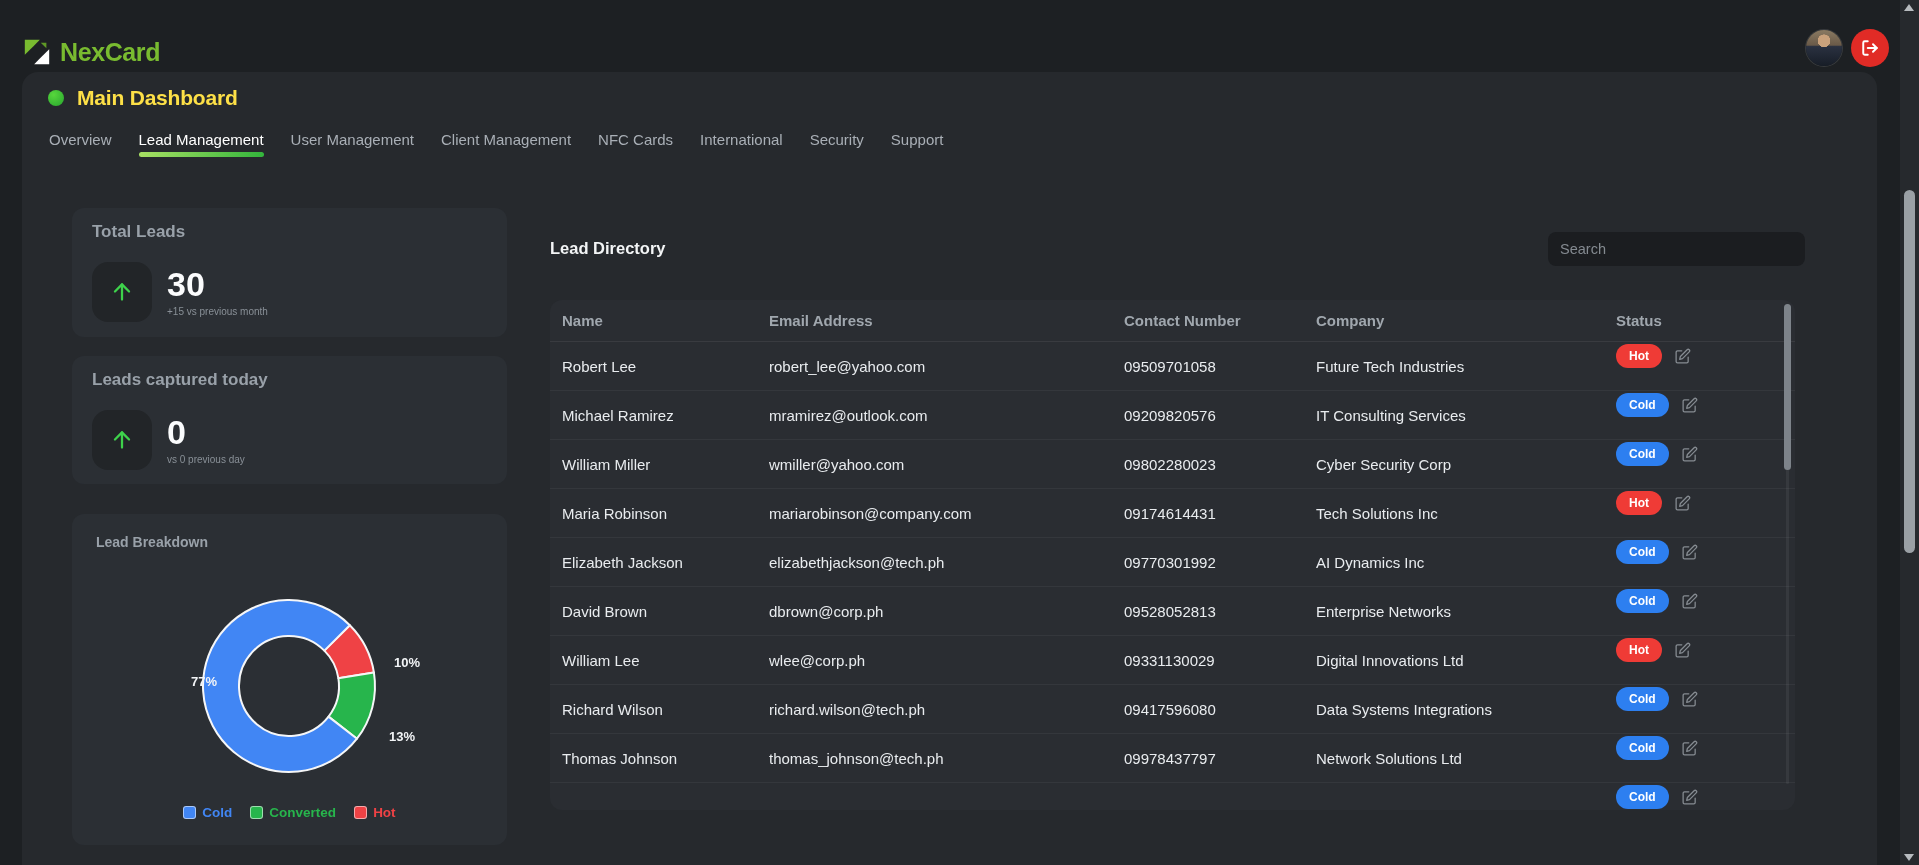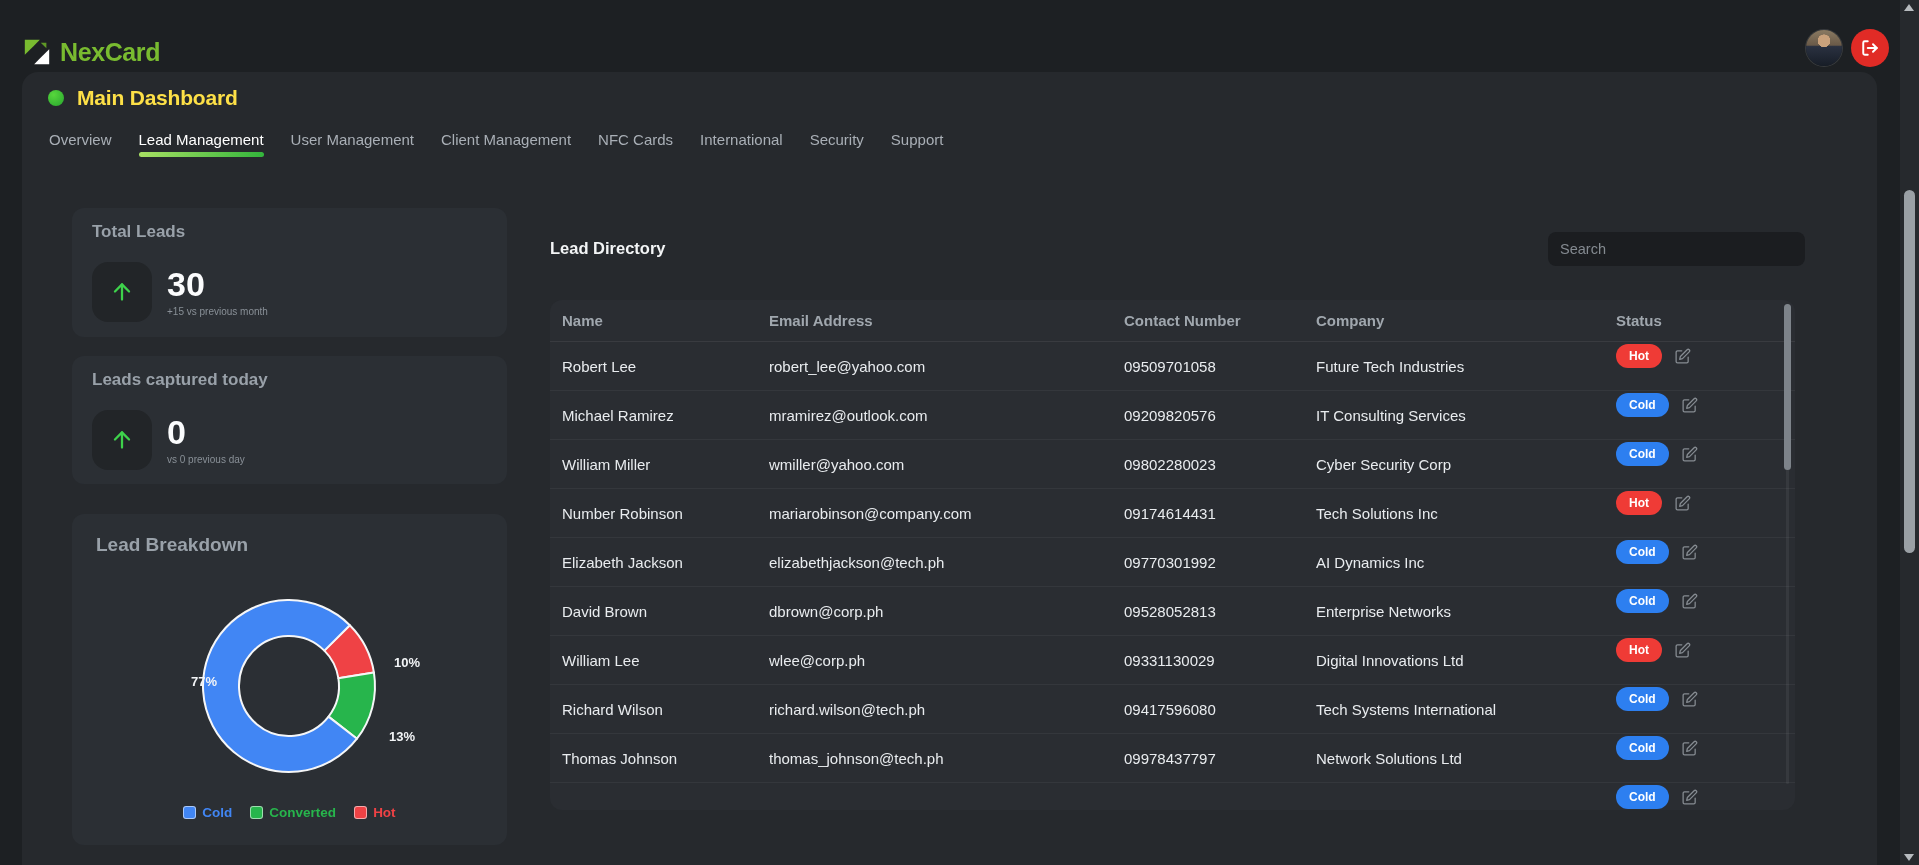--- a/index.html
+++ b/index.html
@@ -53,21 +53,21 @@
   .stat-card + .stat-card { margin-top:19px; height:128px; }
   .stat-title { font-size:17px; font-weight:600; color:#99a1a9; }
   .stat-row { display:flex; align-items:center; justify-content:flex-start; gap:15px; margin-top:20px; }
   .icon-tile { width:60px; height:60px; border-radius:16px; background:#222528;
                display:flex; align-items:center; justify-content:center; }
   .stat-value { font-size:34px; font-weight:700; color:#fbfcfd; line-height:1.05; }
   .stat-delta { font-size:10px; color:#899097; margin-top:4px; }
 
   .breakdown-card { position:relative; margin-top:30px; background:#2b2f34;
                     border-radius:12px; height:331px; }
-  .breakdown-title { position:absolute; left:24px; top:20px; font-size:19px;
+  .breakdown-title { position:absolute; left:24px; top:20px; font-size:14px;
                      font-weight:600; color:#99a1a9; }
   .donut-wrap { position:absolute; left:57px; top:52px; width:320px; height:240px; }
   .pct { position:absolute; font-size:13px; font-weight:600; color:#f2f4f6; }
   .pct-cold { left:95px; top:160px; width:50px; text-align:right; }
   .pct-hot { left:322px; top:141px; }
   .pct-converted { left:317px; top:215px; }
   .legend { position:absolute; left:0; right:0; bottom:25px;
             display:flex; justify-content:center; align-items:center; gap:18px; }
   .legend-item { display:flex; align-items:center; gap:6px; }
   .legend-swatch { width:13px; height:13px; border-radius:3px; border:1px solid rgba(255,255,255,0.55); }
@@ -261,21 +261,21 @@
             <span class="badge" style="background: rgb(45, 127, 240);">Cold</span>
             <button class="edit-btn">
               <svg width="17" height="17" viewBox="0 0 24 24" fill="none" stroke="#868c92" stroke-width="1.8" stroke-linecap="round" stroke-linejoin="round">
                 <path d="M11 4H5a2 2 0 0 0-2 2v13a2 2 0 0 0 2 2h13a2 2 0 0 0 2-2v-6"></path>
                 <path d="M18.5 2.5a2.12 2.12 0 0 1 3 3L12 15l-4 1 1-4 9.5-9.5z"></path>
               </svg>
             </button>
           </div>
         </div>
         <div class="t-row">
-          <div>Number Robinson</div>
+          <div>Maria Robinson</div>
           <div>mariarobinson@company.com</div>
           <div>09174614431</div>
           <div>Tech Solutions Inc</div>
           <div class="status-cell">
             <span class="badge" style="background: rgb(239, 59, 54);">Hot</span>
             <button class="edit-btn">
               <svg width="17" height="17" viewBox="0 0 24 24" fill="none" stroke="#868c92" stroke-width="1.8" stroke-linecap="round" stroke-linejoin="round">
                 <path d="M11 4H5a2 2 0 0 0-2 2v13a2 2 0 0 0 2 2h13a2 2 0 0 0 2-2v-6"></path>
                 <path d="M18.5 2.5a2.12 2.12 0 0 1 3 3L12 15l-4 1 1-4 9.5-9.5z"></path>
               </svg>
@@ -324,21 +324,21 @@
                 <path d="M11 4H5a2 2 0 0 0-2 2v13a2 2 0 0 0 2 2h13a2 2 0 0 0 2-2v-6"></path>
                 <path d="M18.5 2.5a2.12 2.12 0 0 1 3 3L12 15l-4 1 1-4 9.5-9.5z"></path>
               </svg>
             </button>
           </div>
         </div>
         <div class="t-row">
           <div>Richard Wilson</div>
           <div>richard.wilson@tech.ph</div>
           <div>09417596080</div>
-          <div>Tech Systems International</div>
+          <div>Data Systems Integrations</div>
           <div class="status-cell">
             <span class="badge" style="background: rgb(45, 127, 240);">Cold</span>
             <button class="edit-btn">
               <svg width="17" height="17" viewBox="0 0 24 24" fill="none" stroke="#868c92" stroke-width="1.8" stroke-linecap="round" stroke-linejoin="round">
                 <path d="M11 4H5a2 2 0 0 0-2 2v13a2 2 0 0 0 2 2h13a2 2 0 0 0 2-2v-6"></path>
                 <path d="M18.5 2.5a2.12 2.12 0 0 1 3 3L12 15l-4 1 1-4 9.5-9.5z"></path>
               </svg>
             </button>
           </div>
         </div>

